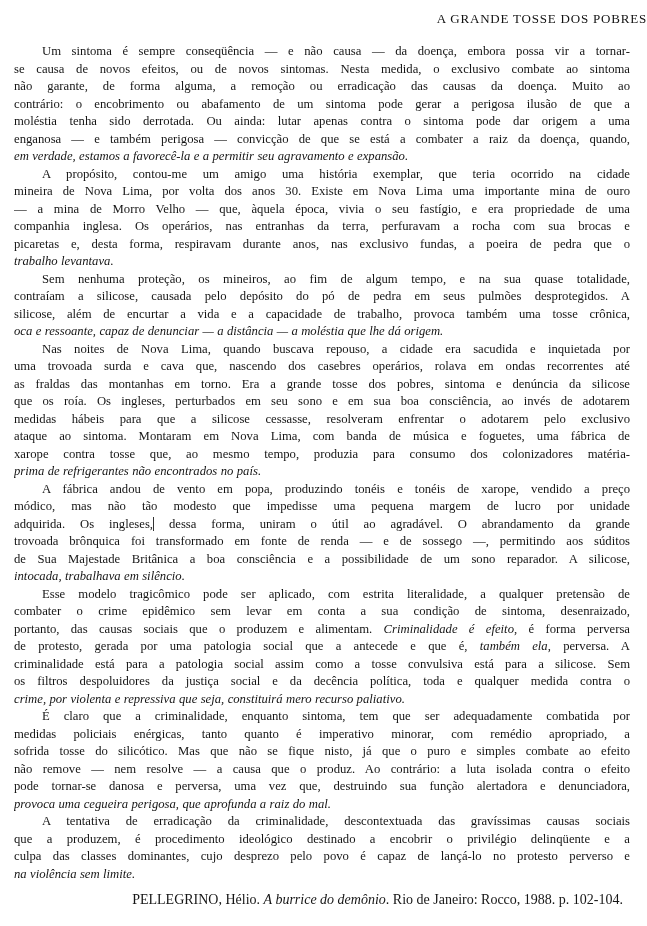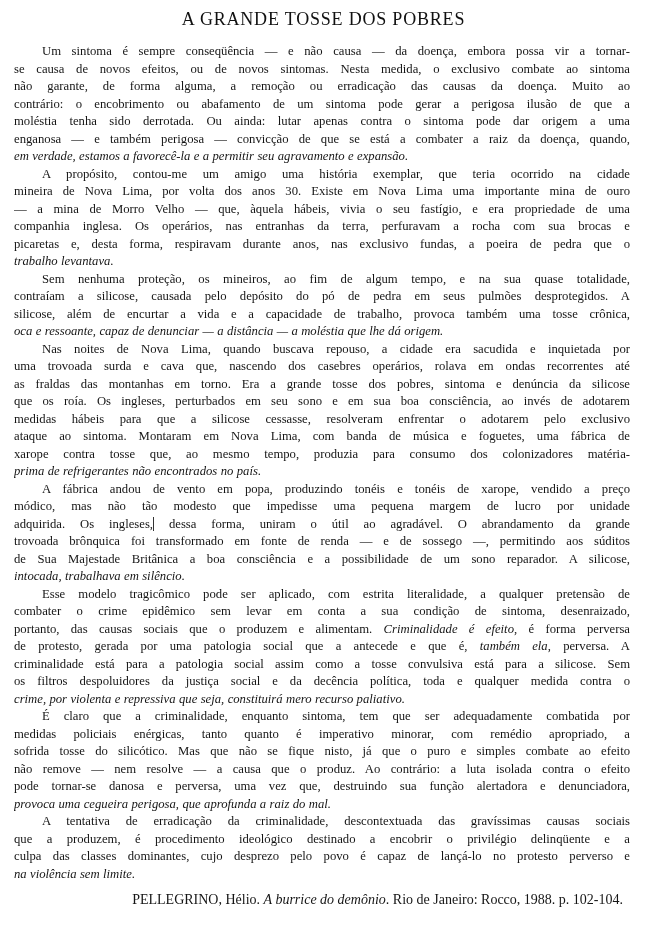--- a/index.html
+++ b/index.html
@@ -11,22 +11,22 @@
     font-family: "Liberation Serif", "DejaVu Serif", serif;
     overflow: hidden;
   }
   .page {
     position: relative;
     width: 647px;
     height: 926px;
     box-sizing: border-box;
   }
   .title {
-    text-align: center;
-    font-size: 18px;
+    text-align: right;
+    font-size: 13px;
     line-height: 26px;
     padding-top: 6px;
     letter-spacing: 0.8px;
     color: #111;
   }
   .bodytext {
     margin: 11px 17px 8px 14px; 
   }
   .line {
     position: relative;
@@ -68,21 +68,21 @@
   <div class="bodytext">
       <div class="line ind"><span>Um sintoma é sempre conseqüência — e não causa — da doença, embora possa vir a tornar-</span></div>
       <div class="line"><span>se causa de novos efeitos, ou de novos sintomas. Nesta medida, o exclusivo combate ao sintoma</span></div>
       <div class="line"><span>não garante, de forma alguma, a remoção ou erradicação das causas da doença. Muito ao</span></div>
       <div class="line"><span>contrário: o encobrimento ou abafamento de um sintoma pode gerar a perigosa ilusão de que a</span></div>
       <div class="line"><span>moléstia tenha sido derrotada. Ou ainda: lutar apenas contra o sintoma pode dar origem a uma</span></div>
       <div class="line"><span>enganosa — e também perigosa — convicção de que se está a combater a raiz da doença, quando,</span></div>
       <div class="line end"><span>em verdade, estamos a favorecê-la e a permitir seu agravamento e expansão.</span></div>
       <div class="line ind"><span>A propósito, contou-me um amigo uma história exemplar, que teria ocorrido na cidade</span></div>
       <div class="line"><span>mineira de Nova Lima, por volta dos anos 30. Existe em Nova Lima uma importante mina de ouro</span></div>
-      <div class="line"><span>— a mina de Morro Velho — que, àquela hábeis, vivia o seu fastígio, e era propriedade de uma</span></div>
+      <div class="line"><span>— a mina de Morro Velho — que, àquela época, vivia o seu fastígio, e era propriedade de uma</span></div>
       <div class="line"><span>companhia inglesa. Os operários, nas entranhas da terra, perfuravam a rocha com sua brocas e</span></div>
       <div class="line"><span>picaretas e, desta forma, respiravam durante anos, nas exclusivo fundas, a poeira de pedra que o</span></div>
       <div class="line end"><span>trabalho levantava.</span></div>
       <div class="line ind"><span>Sem nenhuma proteção, os mineiros, ao fim de algum tempo, e na sua quase totalidade,</span></div>
       <div class="line"><span>contraíam a silicose, causada pelo depósito do pó de pedra em seus pulmões desprotegidos. A</span></div>
       <div class="line"><span>silicose, além de encurtar a vida e a capacidade de trabalho, provoca também uma tosse crônica,</span></div>
       <div class="line end"><span>oca e ressoante, capaz de denunciar — a distância — a moléstia que lhe dá origem.</span></div>
       <div class="line ind"><span>Nas noites de Nova Lima, quando buscava repouso,  a cidade era sacudida e inquietada por</span></div>
       <div class="line"><span>uma trovoada surda e cava que, nascendo dos casebres operários, rolava em ondas recorrentes até</span></div>
       <div class="line"><span>as fraldas das montanhas em torno. Era a grande tosse dos pobres, sintoma e denúncia da silicose</span></div>

